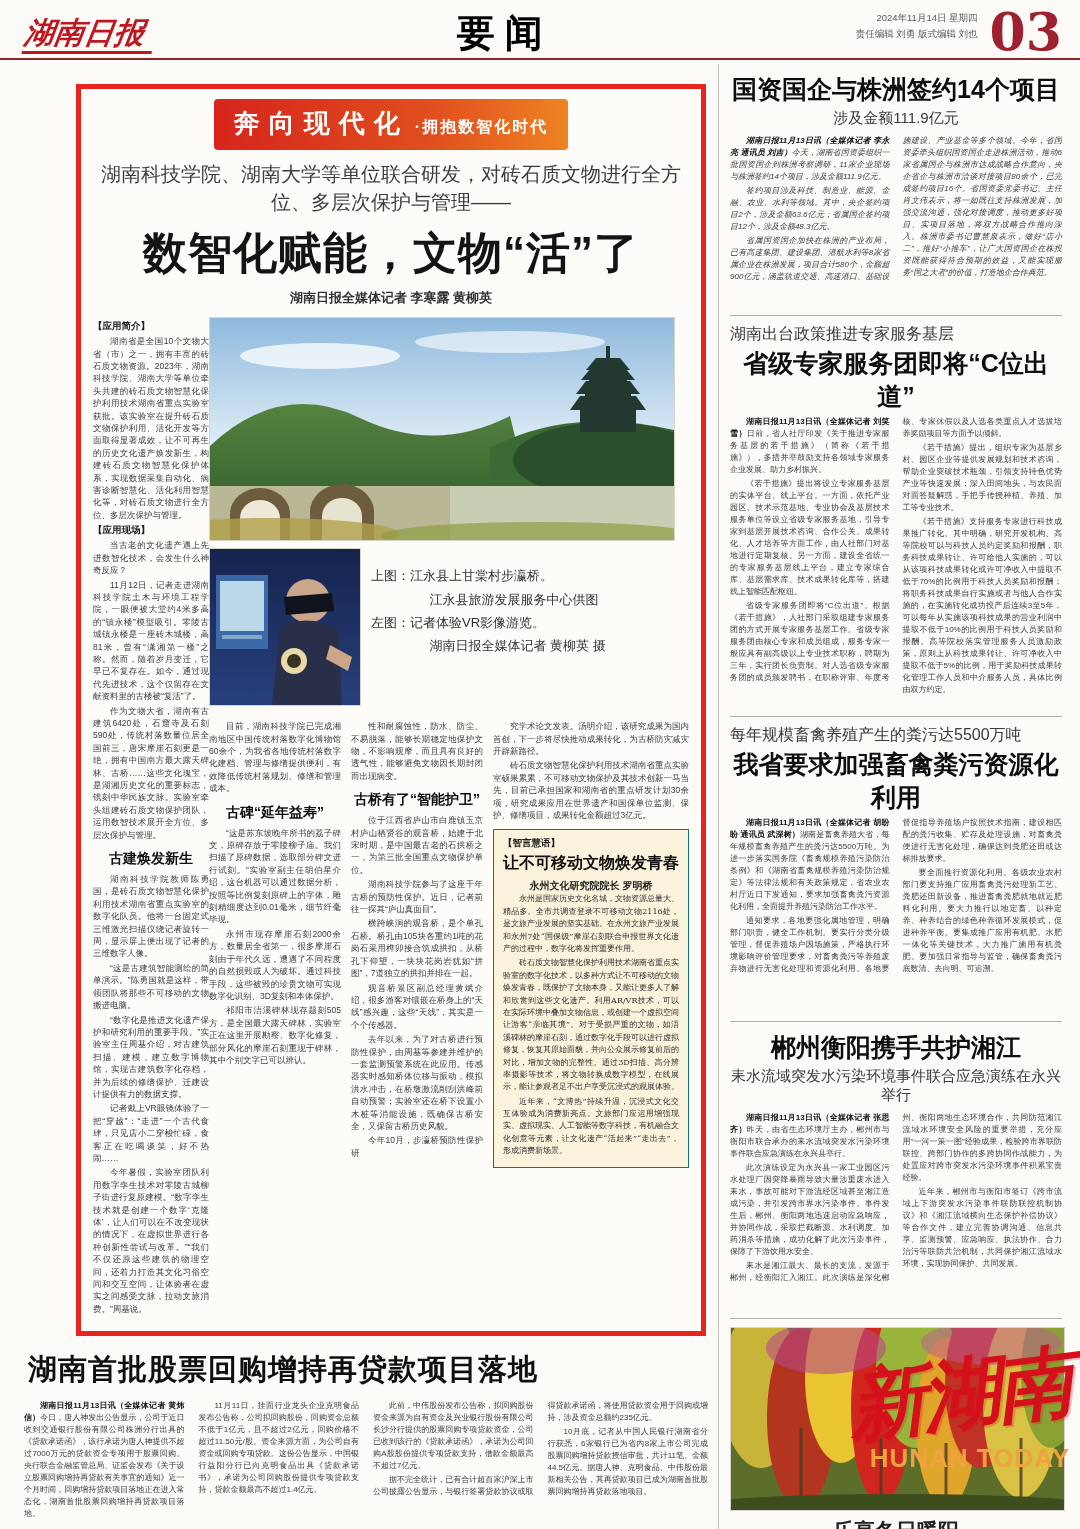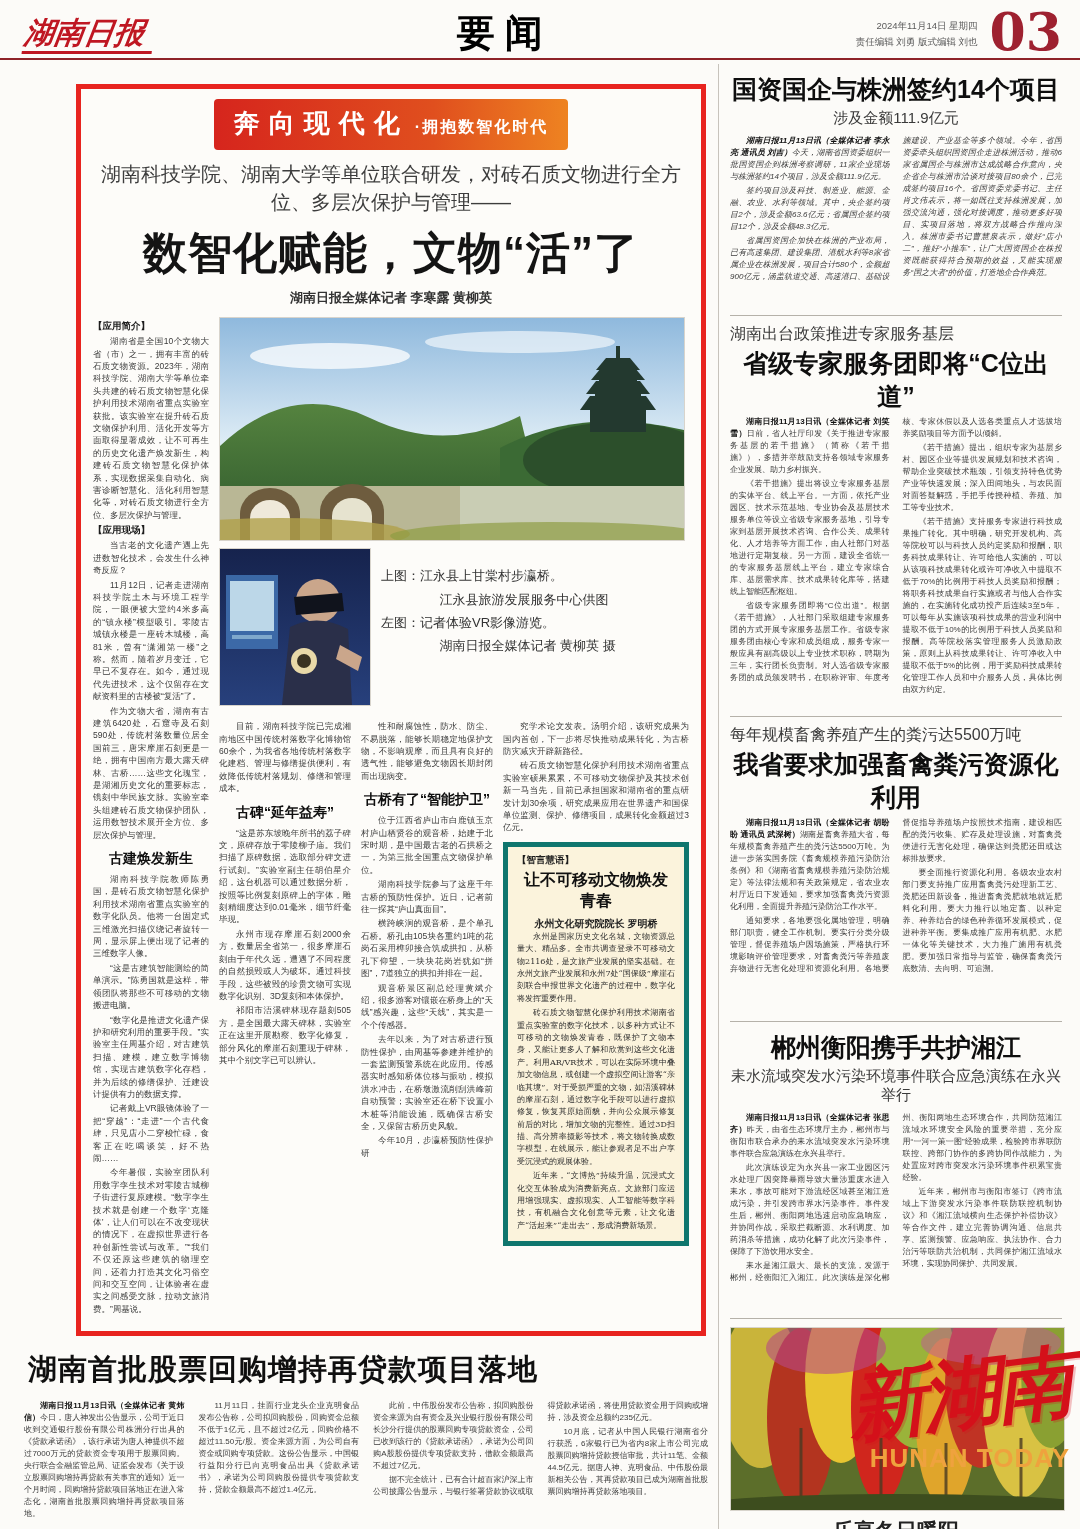--- a/index.html
+++ b/index.html
@@ -7,61 +7,61 @@
        font-family:"Liberation Sans","DejaVu Sans",sans-serif;color:#2b2b2b;}
   .page{position:relative;width:1080px;height:1529px;background:#fcfbf8;}
 
   
   .masthead{display:flex;align-items:flex-end;justify-content:space-between;
             padding:10px 18px 4px 24px;border-bottom:2px solid #8e2328;}
   .paper-logo{font-family:"DejaVu Serif",serif;font-style:italic;font-weight:bold;
               font-size:30px;color:#bf1722;transform:skewX(-8deg);
               border-bottom:3px solid #bf1722;padding:0 10px 3px 0;line-height:1;}
   .section-title{font-size:38px;font-weight:900;letter-spacing:10px;color:#000;line-height:1;padding-bottom:2px;}
-  .mast-right{display:flex;align-items:flex-end;gap:12px;}
+  .mast-right{display:flex;gap:12px;}
   .dateblock{text-align:right;font-size:9.5px;color:#5a5a5a;line-height:1.7;padding-bottom:4px;}
   .pagenum{font-family:"DejaVu Serif",serif;font-size:52px;font-weight:bold;color:#9e2130;line-height:0.85;}
 
   
   .content{display:flex;gap:0;padding:4px 18px 0 24px;}
   .left-zone{width:684px;flex:none;}
   .right-zone{flex:1;min-width:0;border-left:1px solid #c7c3bc;padding-left:11px;margin-left:10px;position:relative;}
 
   
   .red-box{margin:20px 0 0 52px;width:630px;box-sizing:border-box;border:5px solid #e8241f;
            padding:8px 12px 10px;height:1252px;overflow:hidden;background:#fdfcf9;}
   .banner{margin:2px auto 10px;width:fit-content;display:flex;align-items:baseline;gap:6px;
           background:linear-gradient(90deg,#d6251d,#e04f1e 62%,#ee8321);color:#fff;
           padding:7px 20px 9px;border-radius:4px;}
   .banner-main{font-size:26px;font-weight:900;letter-spacing:9px;}
   .banner-sub{font-size:16px;font-weight:700;letter-spacing:2px;}
   .dek{font-size:20px;color:#3d3d3d;line-height:1.4;margin:4px 2px 2px;text-align:center;}
   .headline{text-align:center;font-size:44px;font-weight:900;color:#141414;letter-spacing:1px;margin:8px 0 6px;}
   .byline{text-align:center;font-size:13px;font-weight:700;color:#333;margin-bottom:10px;}
 
-  .article-body{display:flex;gap:10px;height:1000px;overflow:hidden;}
+  .article-body{display:flex;gap:0;height:1000px;overflow:hidden;}
   .col1{width:116px;flex:none;}
   .body-right{flex:1;min-width:0;display:flex;flex-direction:column;}
   .smalltext p{font-size:8.5px;line-height:1.46;text-align:justify;text-indent:2em;
                margin:0 0 2px;color:#3b3b3b;}
   .seclabel{font-weight:800;font-size:9.5px;color:#1c1c1c;margin:3px 0 2px;}
   .subhead{font-weight:900;font-size:14px;text-align:center;margin:9px 0 5px;color:#101010;}
 
   .photo-block{flex:none;margin-bottom:8px;}
   .photo-big svg{display:block;border:1px solid #d8d4cc;}
   .photo-row{display:flex;gap:10px;margin-top:7px;}
   .photo-vr svg{display:block;border:1px solid #d8d4cc;}
   .captions{font-size:13px;line-height:1.8;color:#333;padding-top:16px;}
   .cap-credit{padding-left:4.5em;}
 
   .bottom-cols{display:flex;gap:10px;flex:1;min-height:0;overflow:hidden;margin-top:6px;}
   .bcol2,.bcol3{width:132px;flex:none;}
   .bcol4{flex:1;min-width:0;}
 
-  .wisdom-box{background:#fbf3dc;border:5px solid #0f766e;padding:7px 9px;margin-top:8px;}
+  .wisdom-box{background:#fbf3dc;border:1px solid #0f766e;padding:7px 9px;margin-top:8px;}
   .wisdom-label{font-weight:800;font-size:9.5px;color:#1c1c1c;margin-bottom:3px;}
   .wisdom-title{font-family:"DejaVu Serif",serif;font-weight:bold;font-size:16px;
                 text-align:center;margin:2px 0 5px;color:#111;}
   .wisdom-byline{text-align:center;font-size:10px;font-weight:700;color:#222;}
   .wisdom-box p{font-family:"DejaVu Serif",serif;font-size:8px;line-height:1.55;
                 text-align:justify;text-indent:2em;margin:0 0 2px;color:#2e2e2e;}
 
   
   .stock{margin-top:14px;}
   .stock-title{font-size:29px;font-weight:900;color:#0f0f0f;letter-spacing:1px;margin:0 0 10px 4px;}

